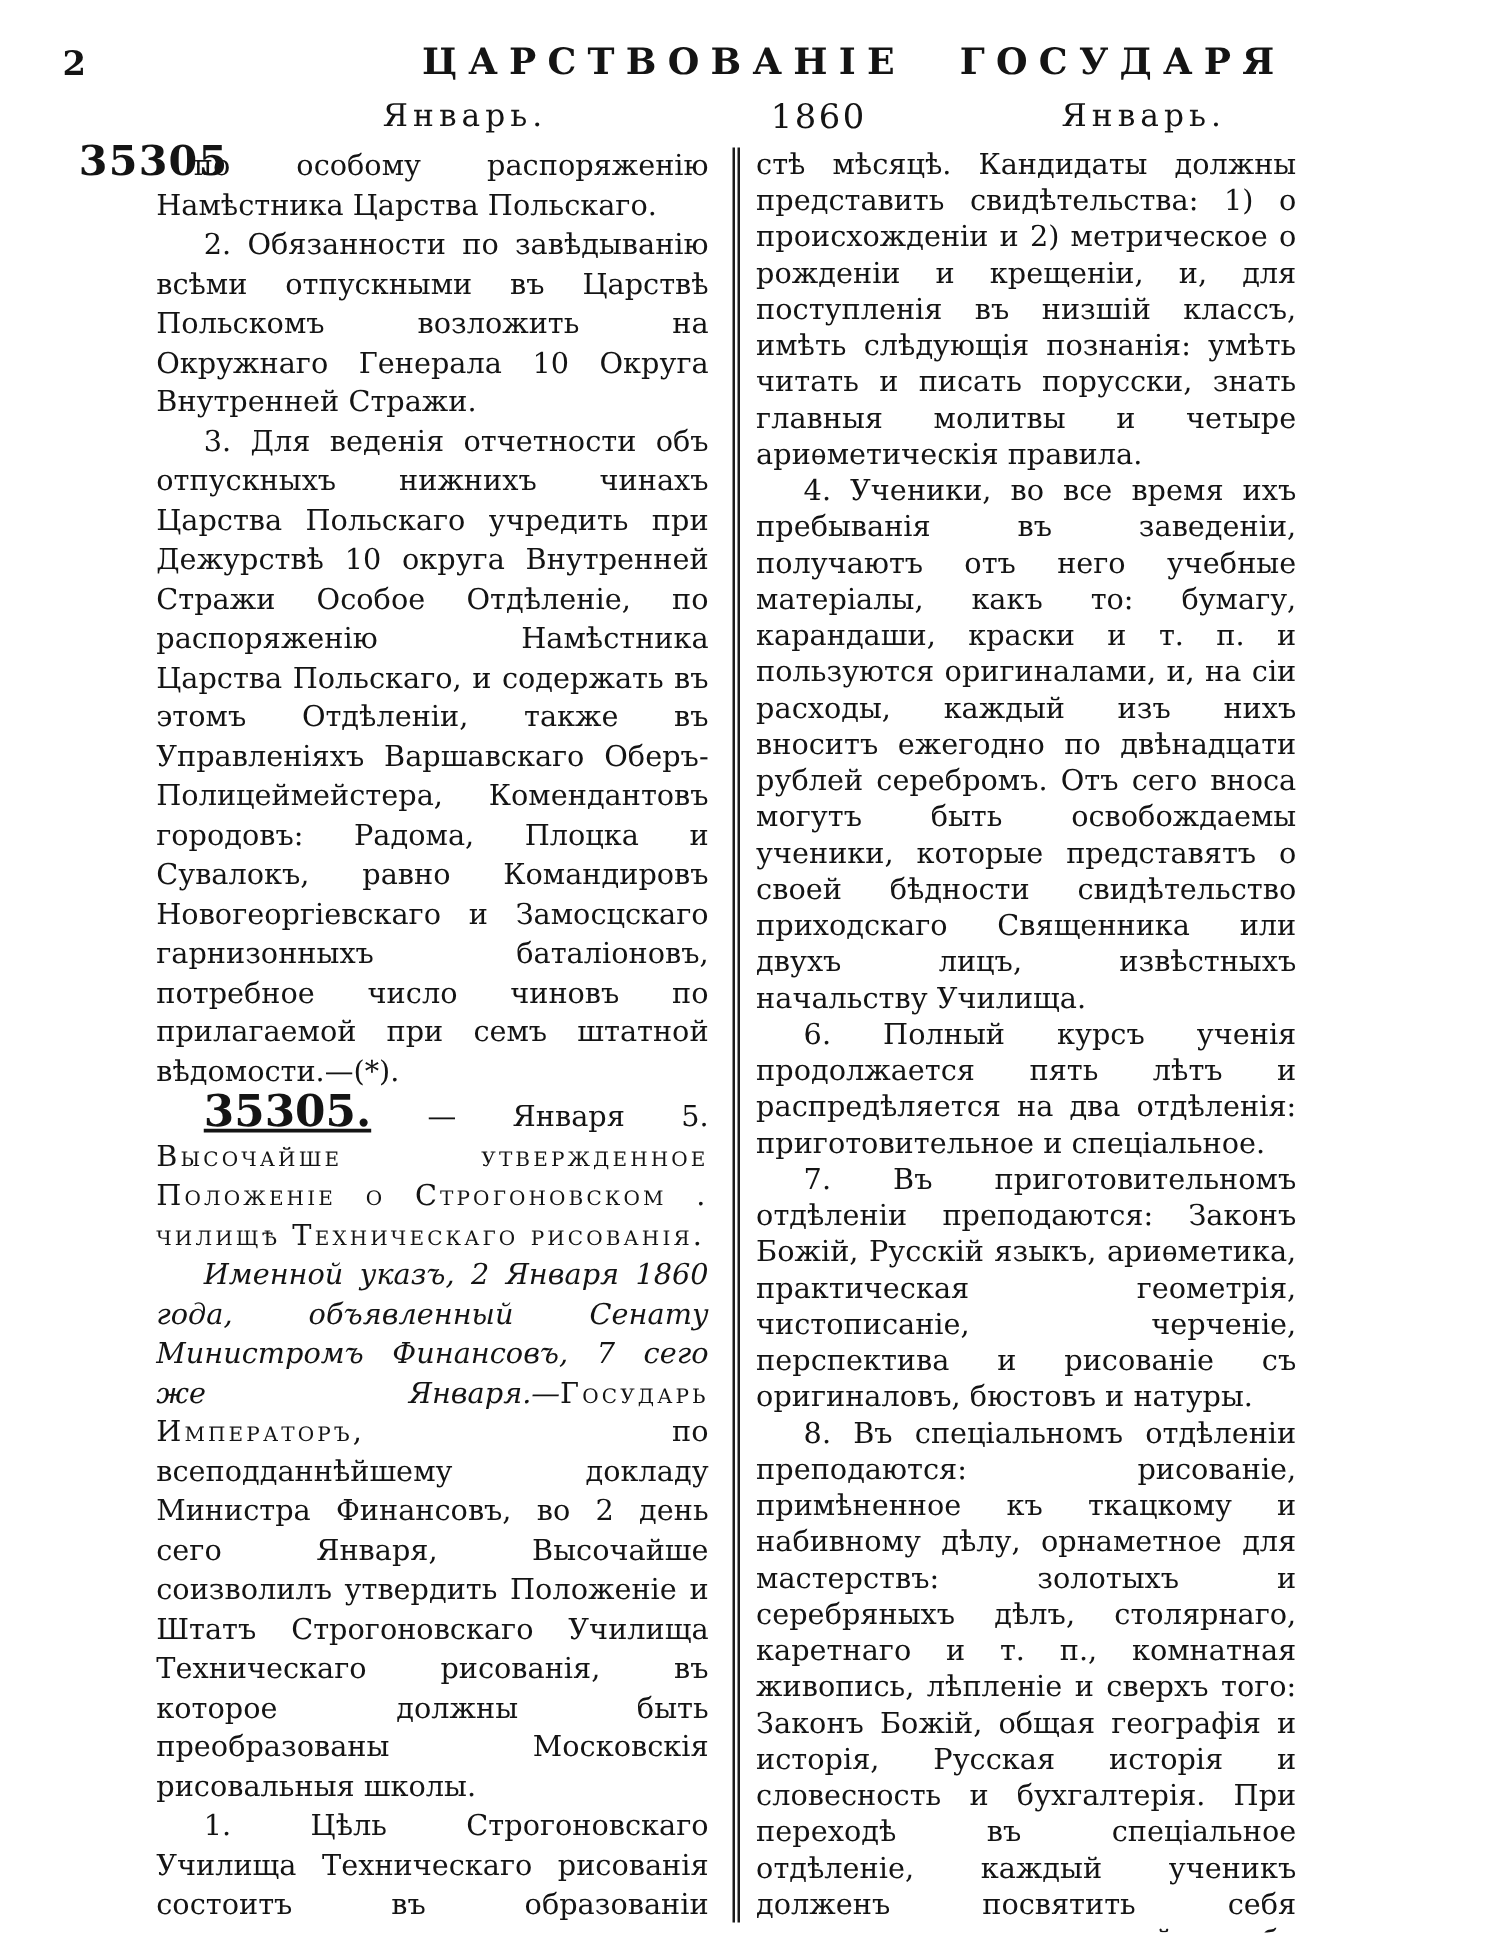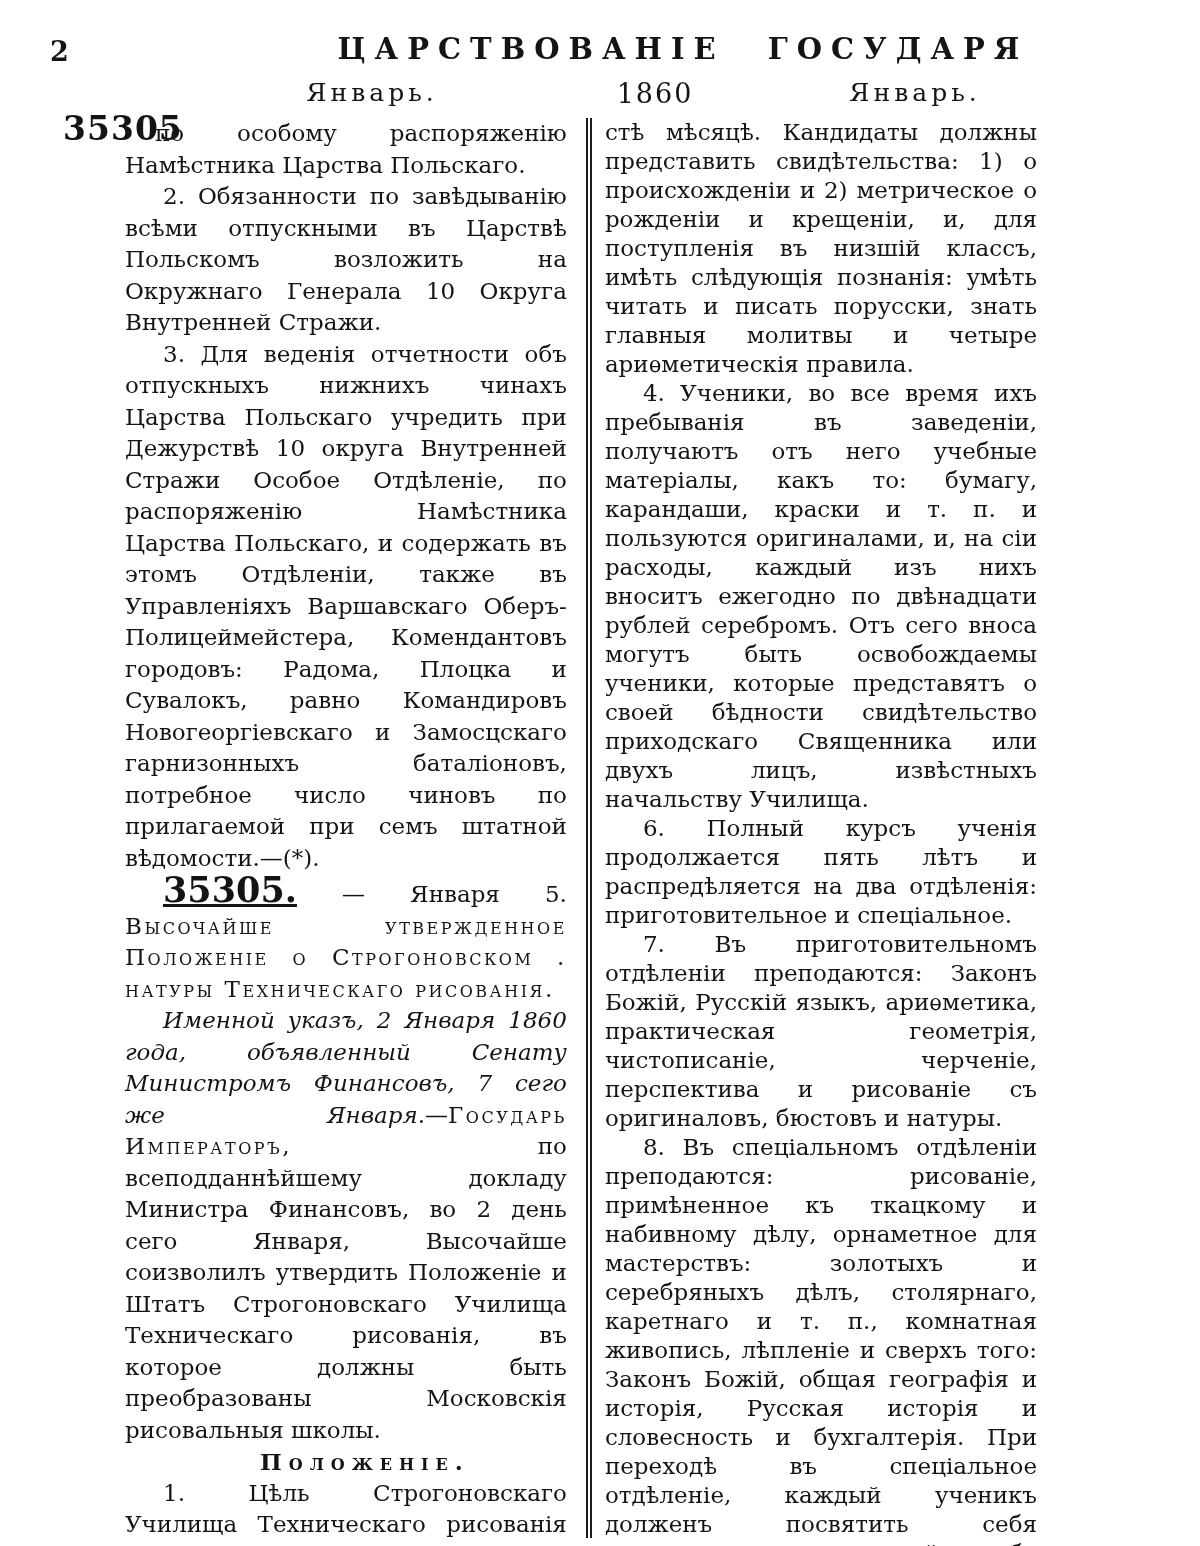--- a/index.html
+++ b/index.html
@@ -94,25 +94,24 @@
 
   <div class="columns">
 
     <div class="col col-left">
       <p class="para cont p-first"><span class="margin-num">35305</span><span>по особому распоряженію Намѣстника Царства Польскаго.</span></p>
 
       <p class="para">2. Обязанности по завѣдыванію всѣми отпускными въ Царствѣ Польскомъ возложить на Окружнаго Генерала 10 Округа Внутренней Стражи.</p>
       <p class="para">3. Для веденія отчетности объ отпускныхъ нижнихъ чинахъ Царства Польскаго учредить при Дежурствѣ 10 округа Внутренней Стражи Особое Отдѣленіе, по распоряженію Намѣстника Царства Польскаго, и содержать въ этомъ Отдѣленіи, также въ Управленіяхъ Варшавскаго Оберъ-Полицеймейстера, Комендантовъ городовъ: Радома, Плоцка и Сувалокъ, равно Командировъ Новогеоргіевскаго и Замосцскаго гарнизонныхъ баталіоновъ, потребное число чиновъ по прилагаемой при семъ штатной вѣдомости.—(*).</p>
 
 
-      <p class="para"><span class="act-num">35305.</span> <span>—</span> <span>Января 5.</span> <span class="sc">Высочайше утвержденное Положеніе о Строгоновском . натуры Техническаго рисованія.</span></p>
+      <p class="para"><span class="act-num">35305.</span> <span>—</span> <span>Января 5.</span> <span class="sc">Высочайше утвержденное Положеніе о Строгоновском . чилищѣ Техническаго рисованія.</span></p>
 
       <p class="para"><span class="italic">Именной указъ, 2 Января 1860 года, объявленный Сенату Министромъ Финансовъ, 7 сего же Января.—</span><span class="sc">Государь Императоръ</span><span>, по всеподданнѣйшему докладу Министра Финансовъ, во 2 день сего Января, Высочайше соизволилъ утвердить Положеніе и Штатъ Строгоновскаго Училища Техническаго рисованія, въ которое должны быть преобразованы Московскія рисовальныя школы.</span></p>
 
-      <p class="para statute-heading">Положеніе.</p>
 
       <p class="para">1. Цѣль Строгоновскаго Училища Техническаго рисованія состоитъ въ образованіи рисовальщиковъ и орнаментовщиковъ для мануфактурныхъ производствъ и мастерствъ и вообще въ содѣйствіи къ развитію художественныхъ способностей въ промышленныхъ классахъ.</p>
 
     </div>
 
     <div class="divider"></div>
 
     <div class="col col-right">
       <p class="para cont2">стѣ мѣсяцѣ. Кандидаты должны представить свидѣтельства: 1) о происхожденіи и 2) метрическое о рожденіи и крещеніи, и, для поступленія въ низшій классъ, имѣть слѣдующія познанія: умѣть читать и писать порусски, знать главныя молитвы и четыре ариѳметическія правила.</p>
       <p class="para">4. Ученики, во все время ихъ пребыванія въ заведеніи, получаютъ отъ него учебные матеріалы, какъ то: бумагу, карандаши, краски и т. п. и пользуются оригиналами, и, на сіи расходы, каждый изъ нихъ вноситъ ежегодно по двѣнадцати рублей серебромъ. Отъ сего вноса могутъ быть освобождаемы ученики, которые представятъ о своей бѣдности свидѣтельство приходскаго Священника или двухъ лицъ, извѣстныхъ начальству Училища.</p>

